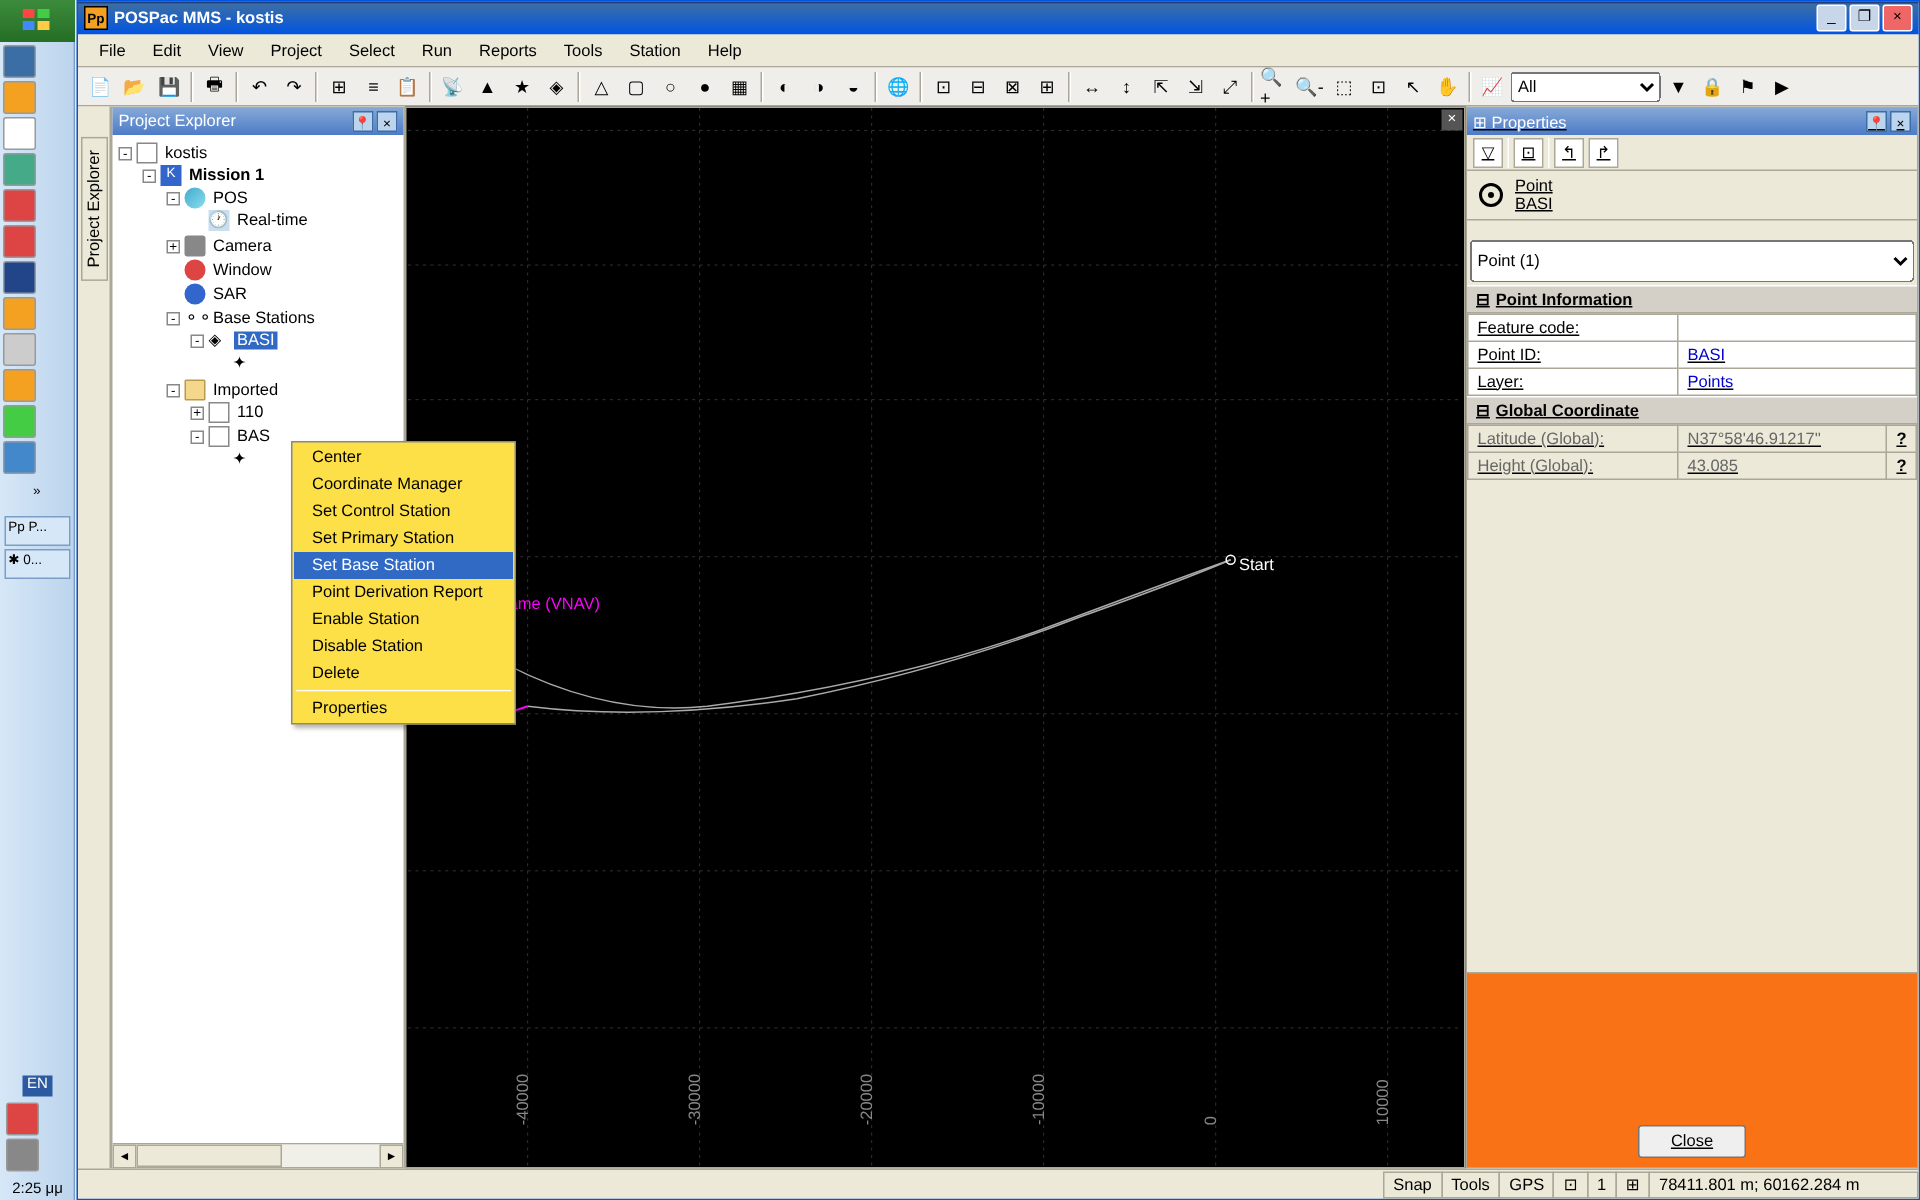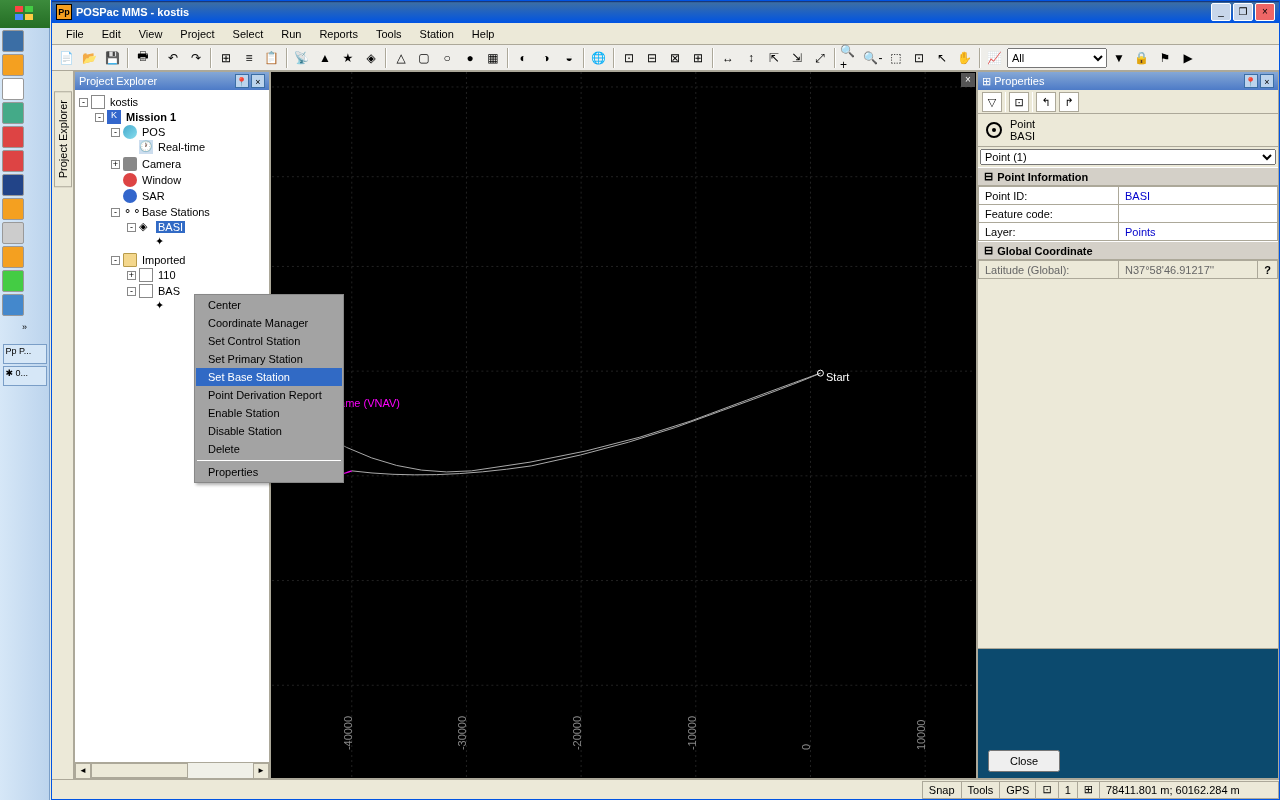--- a/index.html
+++ b/index.html
@@ -52,44 +52,44 @@
 .explorer-scroll .sb-btn { width: 16px; height: 16px; background: #ece9d8; border: 1px solid #aca899; text-align: center; font-size: 8px; line-height: 14px; }
 .explorer-scroll .sb-track { flex: 1; background: #f0f0e8; }
 .explorer-scroll .sb-thumb { width: 60%; height: 100%; background: #ece9d8; border: 1px solid #aca899; }
 
 .canvas-area { flex: 1; background: #000; position: relative; border: 1px solid #aca899; }
 .canvas-area .close-x { position: absolute; top: 1px; right: 1px; width: 14px; height: 14px; color: #fff; background: #555; text-align: center; line-height: 14px; font-size: 10px; z-index: 5; }
 .canvas-area svg { width: 100%; height: 100%; }
 .vnav-label { position: absolute; top: 325px; left: 10px; color: #ff00ff; font-size: 11px; }
 .start-label { position: absolute; top: 299px; left: 555px; color: #fff; font-size: 11px; }
 
-.properties-panel { width: 302px; background: #ece9d8; border: 1px solid #aca899; display: flex; flex-direction: column; }
+.properties-panel { width: 302px; background: #ece9d8; border: 1px solid #aca899; display: flex; flex-direction: column; text-decoration: underline; }
 .prop-toolbar { height: 24px; border-bottom: 1px solid #aca899; display: flex; align-items: center; padding: 0 4px; gap: 3px; }
 .prop-toolbar div { width: 20px; height: 20px; border: 1px solid #aca899; background: #fff; text-align: center; font-size: 11px; line-height: 18px; }
 .prop-header { padding: 4px 8px; display: flex; align-items: center; gap: 8px; border-bottom: 1px solid #aca899; }
 .prop-header .phi { width: 16px; height: 16px; border: 2px solid #000; border-radius: 50%; position: relative; }
 .prop-header .phi::after { content: ''; position: absolute; width: 4px; height: 4px; background: #000; border-radius: 50%; top: 4px; left: 4px; }
 .prop-combo { padding: 2px; }
-.prop-combo select { width: 100%; height: 16px; }
+.prop-combo select { width: 100%; height: 28px; margin-top: 11px; }
 .prop-section-hdr { background: #d4d0c8; padding: 2px 6px; font-weight: bold; border-top: 1px solid #fff; border-bottom: 1px solid #aca899; display: flex; align-items: center; gap: 4px; }
 .prop-grid { border-collapse: collapse; width: 100%; }
 .prop-grid td { border: 1px solid #aca899; padding: 2px 6px; height: 18px; background: #fff; }
 .prop-grid td:first-child { width: 140px; background: #fff; }
 .prop-grid td.ro { background: #ece9d8; color: #666; }
 .prop-grid td.link { color: #0000cc; }
 .prop-grid td.q { width: 16px; text-align: center; font-weight: bold; background: #ece9d8; }
 .prop-desc { flex: 1; }
-.prop-footer { padding: 6px 10px; border-top: 1px solid #aca899; background: #0c4a6e; height: 130px; display: flex; align-items: flex-end; justify-content: flex-start; }
+.prop-footer { padding: 6px 10px; border-top: 1px solid #aca899; background: #f97316; height: 130px; display: flex; align-items: flex-end; justify-content: center; }
 .prop-footer button { width: 72px; height: 22px; }
 
 .statusbar { position: absolute; bottom: 0; left: 0; right: 0; height: 20px; background: #ece9d8; border-top: 1px solid #aca899; display: flex; align-items: center; }
 .statusbar .sb-cell { border: 1px solid #aca899; padding: 1px 6px; height: 18px; margin-left: -1px; display: flex; align-items: center; }
 .statusbar .sb-spacer { flex: 1; }
 
-.context-menu { position: absolute; top: 294px; left: 194px; width: 150px; background: #a3a3a3; border: 1px solid #888; box-shadow: 2px 2px 3px rgba(0,0,0,0.3); z-index: 100; padding: 1px; }
+.context-menu { position: absolute; top: 294px; left: 194px; width: 150px; background: #fde047; border: 1px solid #888; box-shadow: 2px 2px 3px rgba(0,0,0,0.3); z-index: 100; padding: 1px; }
 .context-menu .cm-item { padding: 3px 12px; cursor: default; }
 .context-menu .cm-item.sel { background: #316ac5; color: #fff; }
 .context-menu .cm-sep { height: 1px; background: #aca899; margin: 2px 1px; border-bottom: 1px solid #fff; }
 
 .taskbar-left .running { margin-top: 8px; padding: 2px; }
 .taskbar-left .running div { width: 44px; height: 20px; background: #d6e7f7; border: 1px solid #7a9ec7; margin: 2px auto; font-size: 9px; padding: 1px 2px; overflow: hidden; text-align: left; }
 
 .ic-folder { background: #f4d78c; border: 1px solid #b89b4a; border-radius: 1px; }
 .ic-cam { background: #888; border-radius: 2px; }
 .ic-red { background: #d44; border-radius: 50%; }
@@ -120,20 +120,28 @@
     <div style="background:#f4a020"></div>
     <div style="background:#ccc"></div>
     <div style="background:#f4a020"></div>
     <div style="background:#4c4"></div>
     <div style="background:#48c"></div>
   </div>
   <div style="text-align:center; margin-top:4px; font-size:9px;">»</div>
   <div class="running">
     <div>Pp P...</div>
     <div>✱ 0...</div>
+  </div>
+  <div class="bottom-tray">
+    <div class="lang">EN</div>
+    <div class="tray-icons">
+      <div style="background:#d44"></div>
+      <div style="background:#888"></div>
+    </div>
+    <div class="time">2:25 μμ</div>
   </div>
 </div>
 
 <div class="app-window">
 
   <div class="titlebar">
     <div class="app-icon">Pp</div>
     <div class="title-text">POSPac MMS - kostis</div>
     <div class="win-btns">
       <div>_</div>
@@ -409,44 +417,49 @@
       <div class="prop-combo">
         <select><option>Point (1)</option></select>
       </div>
       <div class="prop-section-hdr">
           <span>⊟</span>
           <span>Point Information</span>
         </div>
       <table class="prop-grid">
         <tbody>
             <tr>
+              <td>Feature code:</td>
+              <td></td>
+            </tr>
+        <tr>
               <td>Point ID:</td>
               <td class="link">BASI</td>
-            </tr>
-        <tr>
-              <td>Feature code:</td>
-              <td></td>
             </tr>
         <tr>
               <td>Layer:</td>
               <td class="link">Points</td>
             </tr>
       </tbody>
         </table>
       <div class="prop-section-hdr">
           <span>⊟</span>
           <span>Global Coordinate</span>
         </div>
       <table class="prop-grid">
         <tbody>
             <tr>
               <td class="ro">Latitude (Global):</td>
               <td class="ro">N37°58'46.91217''</td>
               <td class="q">?</td>
             </tr>
+        <tr>
+              <td class="ro">Height (Global):</td>
+              <td class="ro">43.085</td>
+              <td class="q">?</td>
+            </tr>
       </tbody>
         </table>
       <div class="prop-desc"></div>
       <div class="prop-footer">
         <button>Close</button>
       </div>
     </div>
   </div>
 
   <div class="statusbar">

